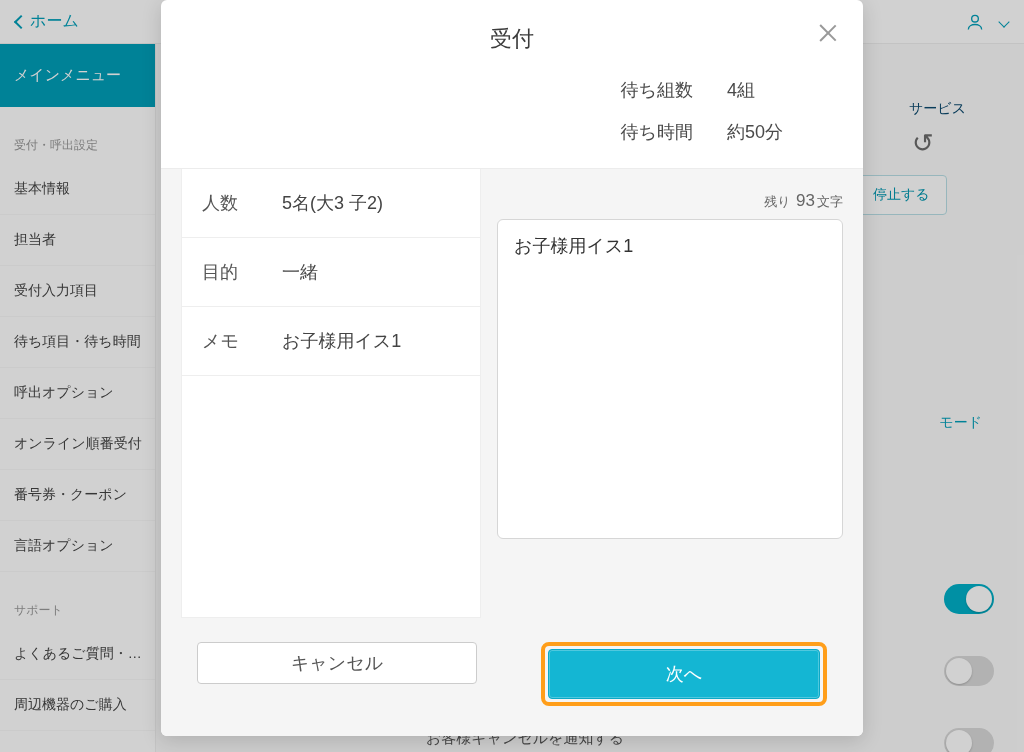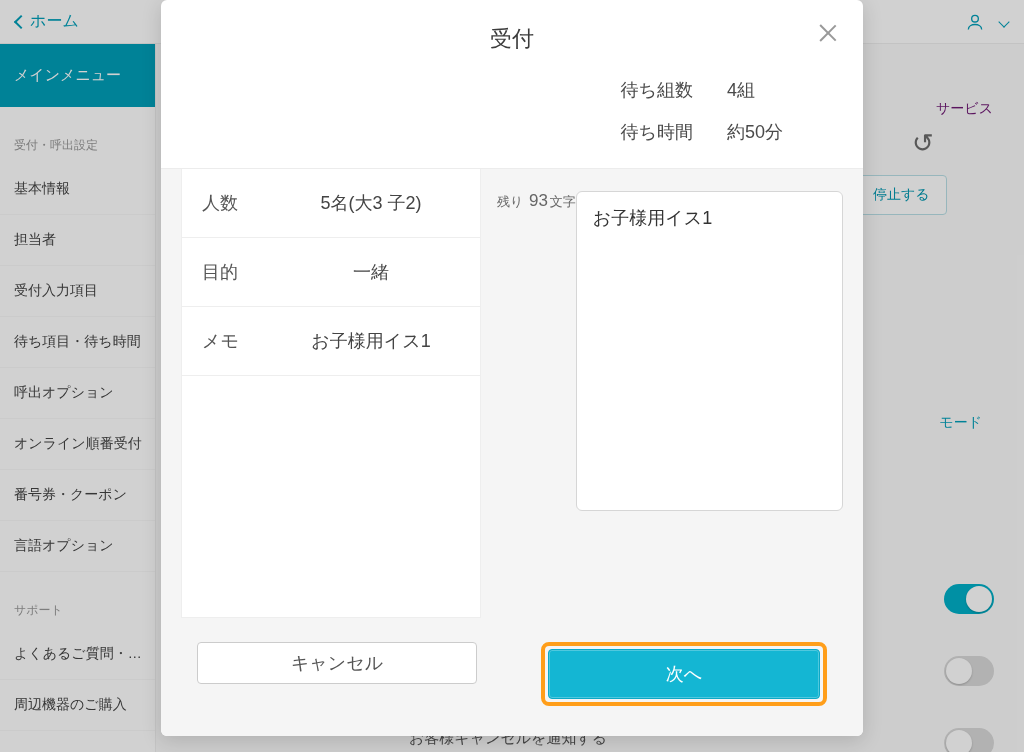--- a/index.html
+++ b/index.html
@@ -93,21 +93,21 @@
     background: #fbfbfb;
   }
   .svc-box {
     position: absolute;
     top: 56px; right: 28px;
     width: 140px;
     text-align: left;
     color: #555;
     font-size: 14px;
   }
-  .svc-box .svc-title { color: #701a75; margin-bottom: 10px; margin-left: 80px;}
+  .svc-box .svc-title { color: #0c4a6e; margin-bottom: 10px; margin-left: 53px;}
   .svc-box .svc-icon { font-size: 26px; color: #6c6c6c; margin-left: 56px;}
   .svc-box .stop-btn {
     margin-top: 16px;
     border: 1px solid #b9dfe6;
     color: #0097b0;
     background: #fff;
     padding: 10px 16px;
     border-radius: 4px;
     font-size: 14px;
     cursor: pointer;
@@ -134,21 +134,21 @@
     width: 26px; height: 26px;
     border-radius: 50%;
     background: #fff;
     box-shadow: 0 1px 2px rgba(0,0,0,0.2);
   }
   .toggle.on { background: #00b0c8; }
   .toggle.on .knob { left: auto; right: 2px; }
 
   .bottom-partial {
     position: absolute;
-    left: 253px; bottom: 4px;
+    left: 270px; bottom: 4px;
     color: #555;
     font-size: 15px;
   }
 
   
   .overlay {
     position: absolute;
     inset: 0;
     background: rgba(0,0,0,0.18);
     display: flex;
@@ -220,26 +220,26 @@
     font-size: 18px;
     color: #444;
   }
   .summary-row {
     display: flex;
     padding: 22px 20px;
     border-bottom: 1px solid #eee;
     align-items: center;
   }
   .summary-row .slabel { width: 80px; color: #555; }
-  .summary-row .svalue { flex: 1; text-align: center; }
+  .summary-row .svalue { flex: 1; }
 
   .note-side {
     flex: 1;
     display: flex;
-    flex-direction: row;
+    flex-direction: column;
     padding-top: 22px;
   }
   .char-remain {
     text-align: right;
     font-size: 13px;
     color: #666;
     margin-bottom: 8px;
   }
   .char-remain .n { font-size: 17px; padding: 0 2px; }
   .note-box {

